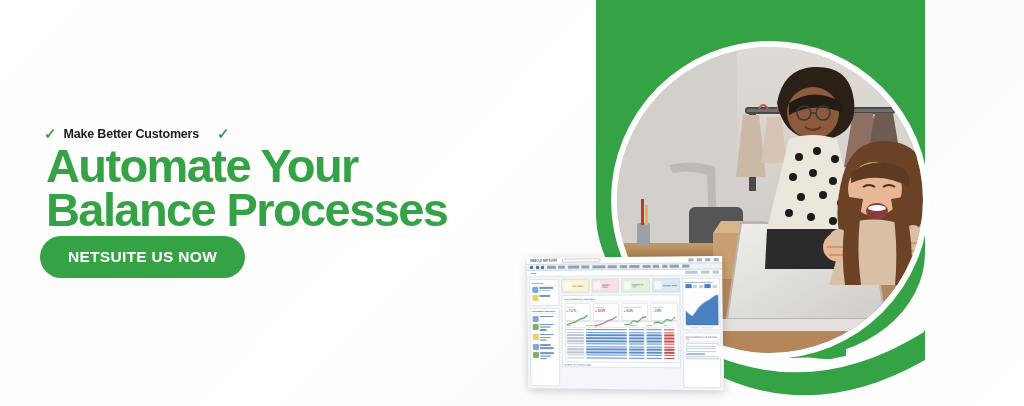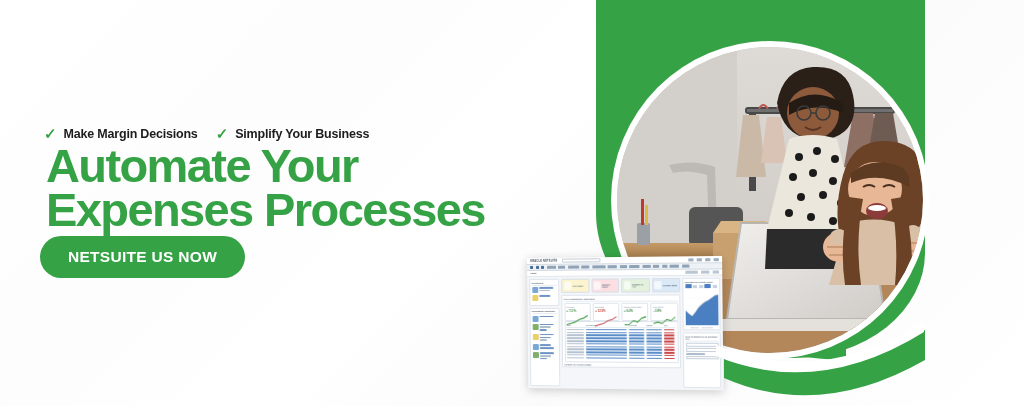--- a/index.html
+++ b/index.html
@@ -299,30 +299,29 @@
           <path d="M232 150 q-10 48 -4 88 l16 0 q-6 -44 2 -86 z" fill="#6b4226"></path>
           <path d="M286 150 q12 46 8 88 l-16 0 q4 -44 -4 -86 z" fill="#6b4226"></path>
         </g>
       </g>
     </svg>
   </div>
 
   <div class="bullets">
     <div class="bullet">
       <span class="check">✓</span>
-      <span class="blabel">Make Margin Decisions</span>
+      <span class="blabel">Make Better Customers</span>
     </div>
     <div class="bullet">
       <span class="check">✓</span>
-      <span class="blabel">Simplify Your Business</span>
     </div>
   </div>
 
   <h1 class="headline">Automate Your
-Expenses Processes</h1>
+Balance Processes</h1>
 
   <button class="cta">NETSUITE US NOW</button>
 
   <div class="dashboard">
 
     <div class="db-topbar">
       <span class="db-logo">ORACLE NETSUITE</span>
       <div class="db-search"></div>
       <div class="db-topicons">
         <span></span>

